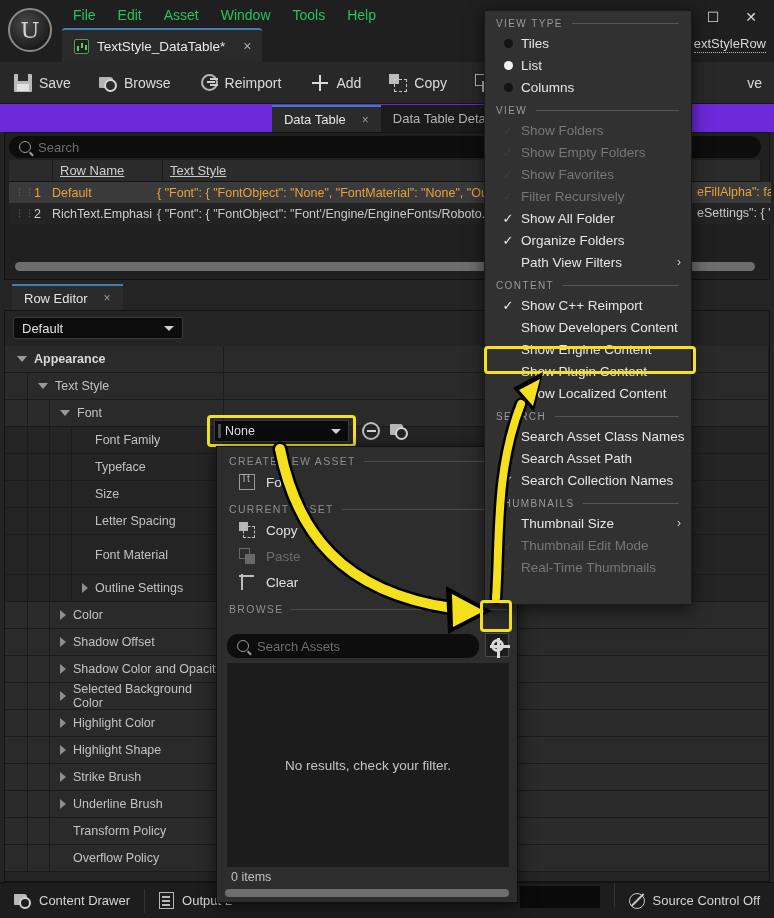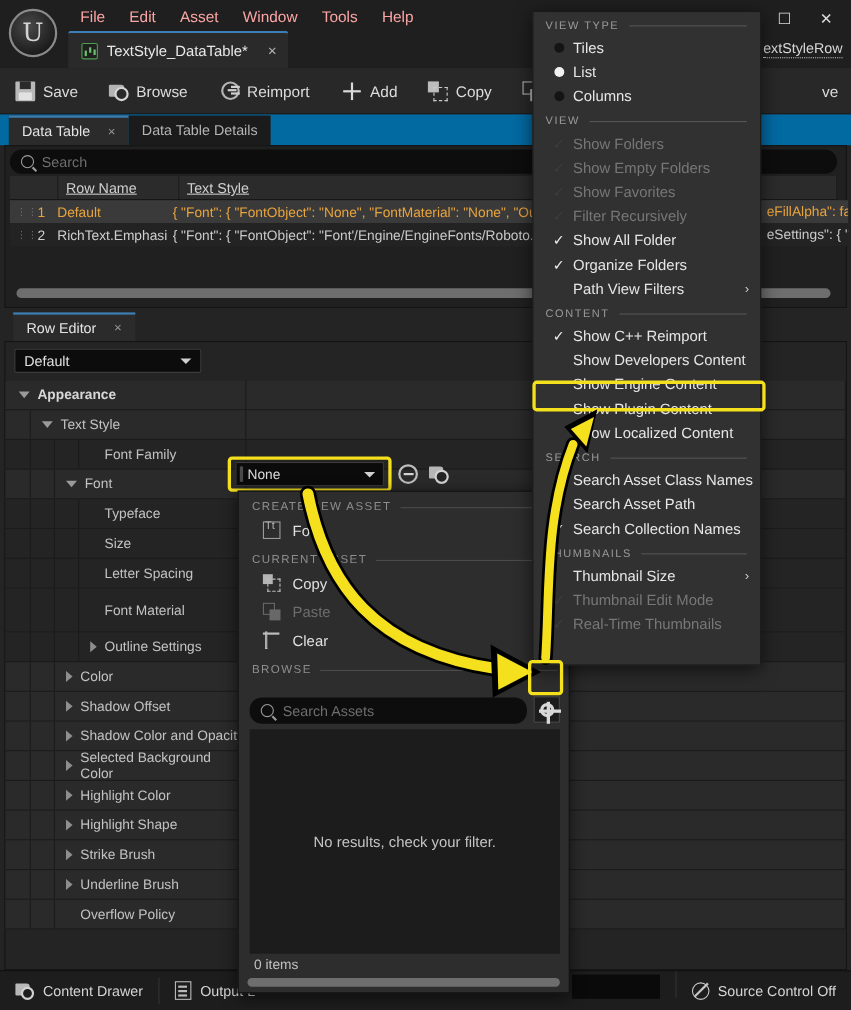--- a/index.html
+++ b/index.html
@@ -19,21 +19,21 @@
   }
   .ue-logo {
     position: absolute; left: 8px; top: 8px; width: 44px; height: 44px;
     border-radius: 50%; border: 2px solid #8a8a8a;
     background: radial-gradient(circle at 40% 35%, #4a4a4a, #1a1a1a 75%);
     display: flex; align-items: center; justify-content: center;
     color: #d2d2d2; font-family: "DejaVu Serif", serif; font-size: 23px;
   }
   .menubar { position: absolute; left: 62px; top: 2px; height: 26px; display: flex; align-items: center; }
   .menubar .mi {
-    padding: 4px 11px; font-size: 14px; color: #fca5a5; cursor: default;
+    padding: 4px 11px; font-size: 14px; color: #22c55e; cursor: default;
   }
 
   .tabstrip { position: absolute; left: 62px; top: 28px; height: 34px; display: flex; align-items: flex-end; }
   .doctab {
     display: flex; align-items: center; gap: 8px;
     height: 34px; padding: 0 10px 0 12px;
     background: #2a2a2a; border-top: 2px solid #3d7fb5;
     border-top-left-radius: 3px; border-top-right-radius: 3px;
   }
   .doctab .dt-icon {
@@ -85,22 +85,22 @@
   .ic-add::after { content:""; position:absolute; left:1px; top:8px; width:16px; height:2px; background:#d9d9d9; }
 
   .ic-copy::before { content:""; position:absolute; left:0; top:0; width:10px; height:10px; background:#bcbcbc; }
   .ic-copy::after { content:""; position:absolute; right:0; bottom:0; width:11px; height:11px; border:1px dashed #c9c9c9; }
 
   .ic-paste::before { content:""; position:absolute; left:0; top:0; width:10px; height:10px; border:1px solid #b4b4b4; }
   .ic-paste::after { content:""; position:absolute; right:0; bottom:0; width:11px; height:11px; background:#b9b9b9; }
 
   
   .paneltabs {
-    position: absolute; left: 0; top: 104px; width: 774px; height: 28px; background: #0369a1;
-    display: flex; align-items: flex-end;
+    position: absolute; left: 0; top: 104px; width: 774px; height: 28px; background: #6d28d9;
+    display: flex; align-items: flex-end; justify-content: center;
   }
   .ptab {
     display: flex; align-items: center; gap: 16px; height: 27px; padding: 0 12px;
     font-size: 13px; color: #b4b4b4; background: #1b1b1b;
   }
   .ptab.active { background: #2b2b2b; color: #e4e4e4; border-top: 2px solid #3d7fb5; }
   .ptab .x { font-size: 12px; color: #9a9a9a; cursor: pointer; }
 
   
   .dtpanel { position: absolute; left: 4px; top: 132px; width: 766px; height: 148px; background: #202020; border: 1px solid #141414; }
@@ -410,41 +410,41 @@
         </div>
         <div class="prow alt">
           <div class="nameCell">
             <span class="gutter" style="margin-left: 22px;"></span>
             <span class="indent" style="width: 10px;"></span>
             <span class="tri-d"></span>
             <span class="lbl">Text Style</span>
           </div>
           <div class="valCell"></div>
         </div>
+        <div class="prow alt">
+          <div class="nameCell">
+            <span class="gutter" style="margin-left: 22px;"></span>
+            <span class="gutter" style="margin-left: 21px;"></span>
+            <span class="indent" style="width: 10px;"></span>
+            <span class="tri-d"></span>
+            <span class="lbl">Font</span>
+          </div>
+          <div class="valCell"></div>
+        </div>
         <div class="prow norm">
           <div class="nameCell">
             <span class="gutter" style="margin-left: 22px;"></span>
             <span class="gutter" style="margin-left: 21px;"></span>
             <span class="gutter" style="margin-left: 21px;"></span>
             <span class="indent" style="width: 10px;"></span>
             <span style="width: 13px; flex: 0 0 auto;"></span>
             <span class="lbl">Font Family</span>
           </div>
           <div class="valCell"></div>
         </div>
-        <div class="prow alt">
-          <div class="nameCell">
-            <span class="gutter" style="margin-left: 22px;"></span>
-            <span class="gutter" style="margin-left: 21px;"></span>
-            <span class="indent" style="width: 10px;"></span>
-            <span class="tri-d"></span>
-            <span class="lbl">Font</span>
-          </div>
-          <div class="valCell"></div>
-        </div>
         <div class="prow norm">
           <div class="nameCell">
             <span class="gutter" style="margin-left: 22px;"></span>
             <span class="gutter" style="margin-left: 21px;"></span>
             <span class="gutter" style="margin-left: 21px;"></span>
             <span class="indent" style="width: 10px;"></span>
             <span style="width: 13px; flex: 0 0 auto;"></span>
             <span class="lbl">Typeface</span>
           </div>
           <div class="valCell"></div>
@@ -563,20 +563,30 @@
           </div>
           <div class="valCell"></div>
         </div>
         <div class="prow alt">
           <div class="nameCell">
             <span class="gutter" style="margin-left: 22px;"></span>
             <span class="gutter" style="margin-left: 21px;"></span>
             <span class="indent" style="width: 10px;"></span>
             <span class="tri-r"></span>
             <span class="lbl">Underline Brush</span>
+          </div>
+          <div class="valCell"></div>
+        </div>
+        <div class="prow alt">
+          <div class="nameCell">
+            <span class="gutter" style="margin-left: 22px;"></span>
+            <span class="gutter" style="margin-left: 21px;"></span>
+            <span class="indent" style="width: 10px;"></span>
+            <span style="width: 13px; flex: 0 0 auto;"></span>
+            <span class="lbl">Transform Policy</span>
           </div>
           <div class="valCell"></div>
         </div>
         <div class="prow alt">
           <div class="nameCell">
             <span class="gutter" style="margin-left: 22px;"></span>
             <span class="gutter" style="margin-left: 21px;"></span>
             <span class="indent" style="width: 10px;"></span>
             <span style="width: 13px; flex: 0 0 auto;"></span>
             <span class="lbl">Overflow Policy</span>

